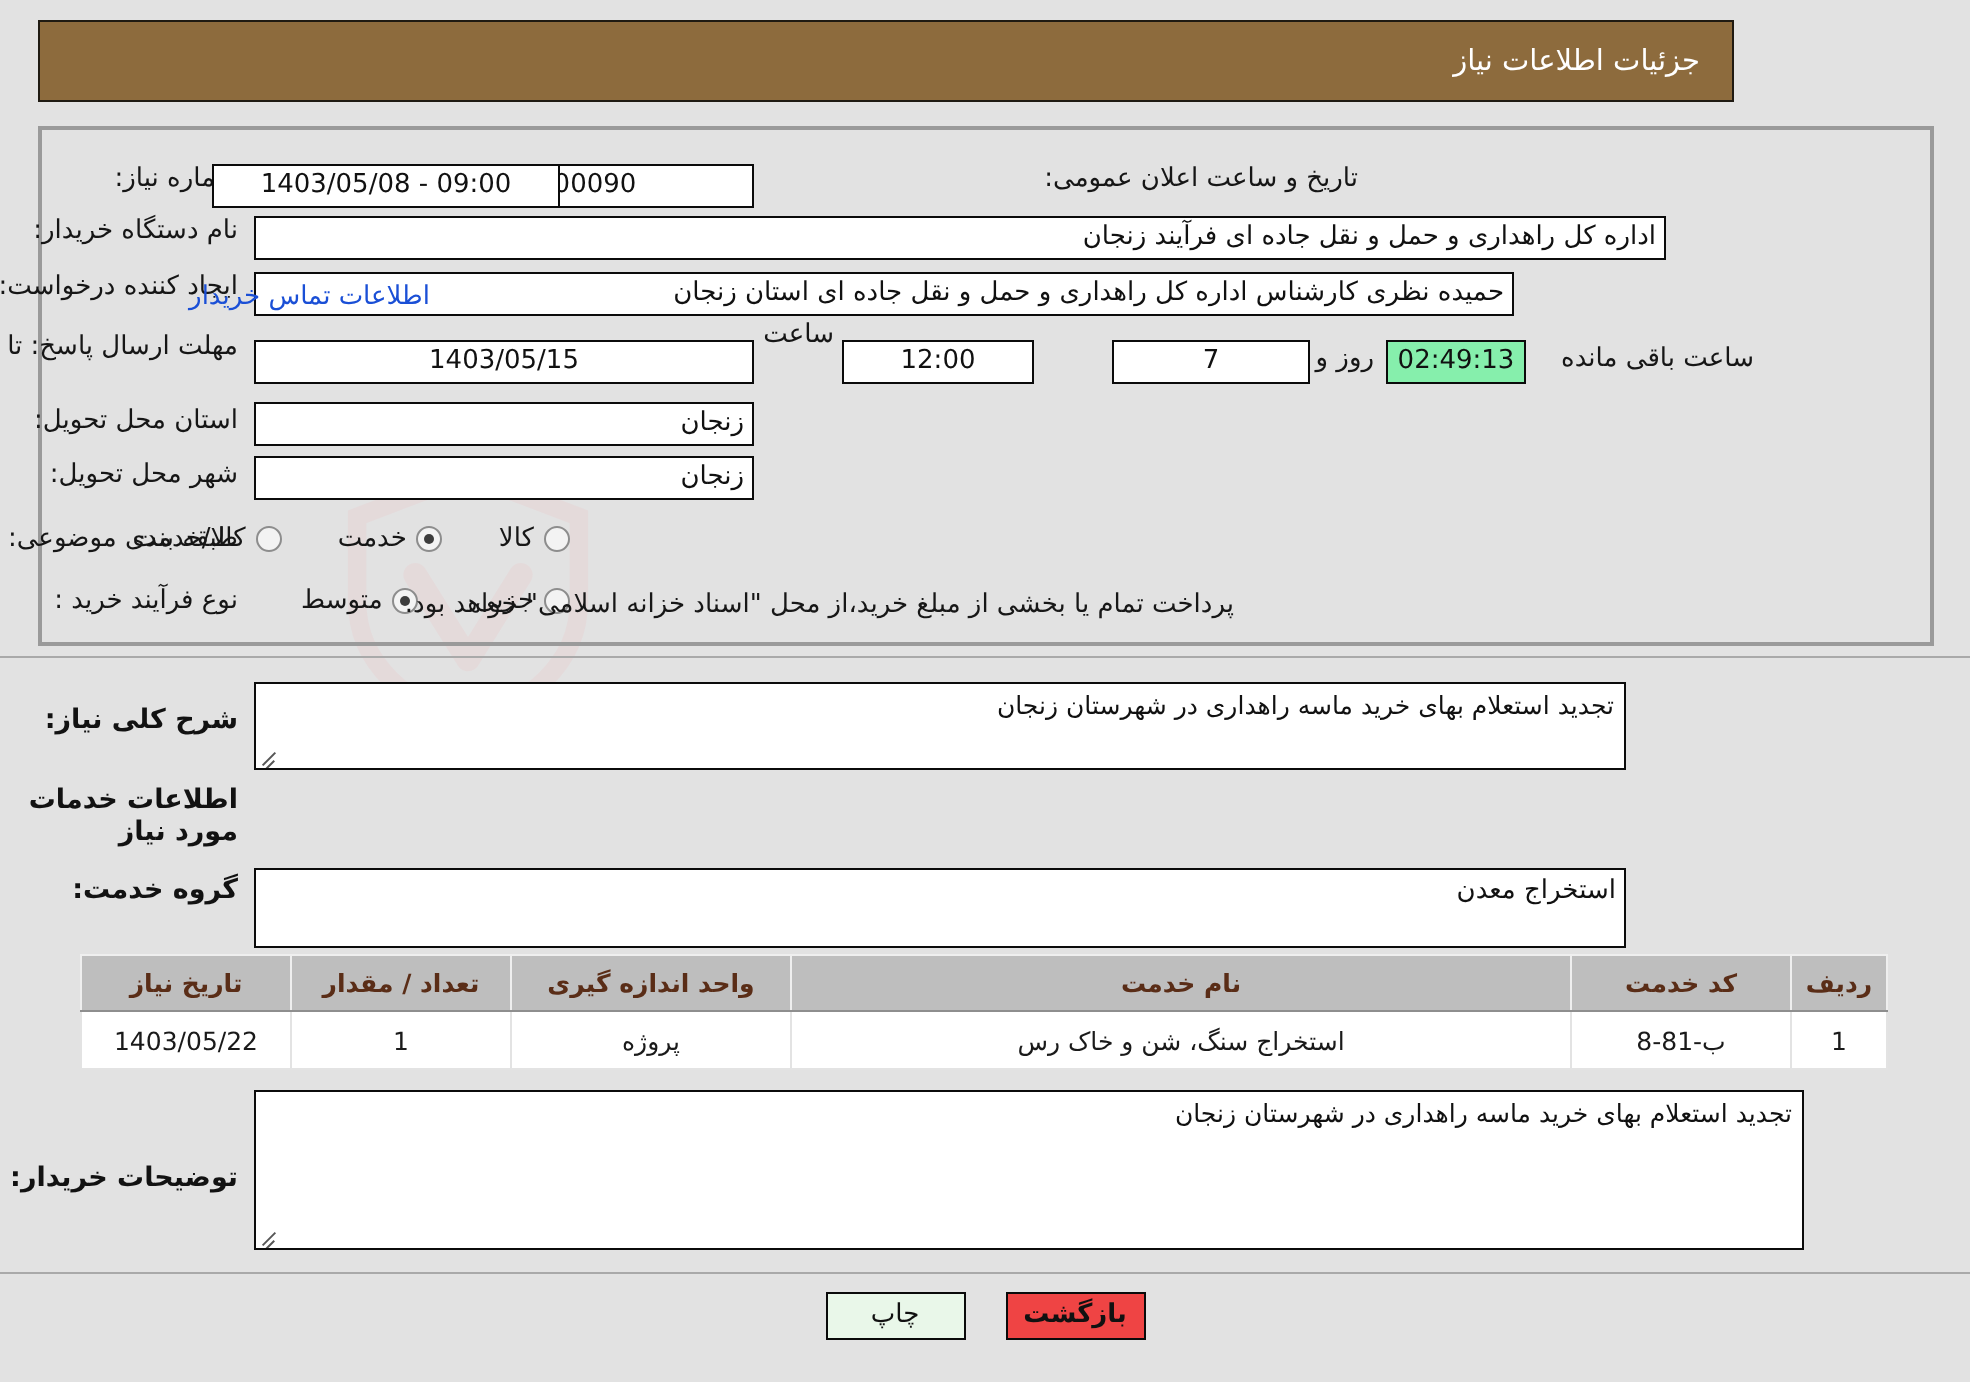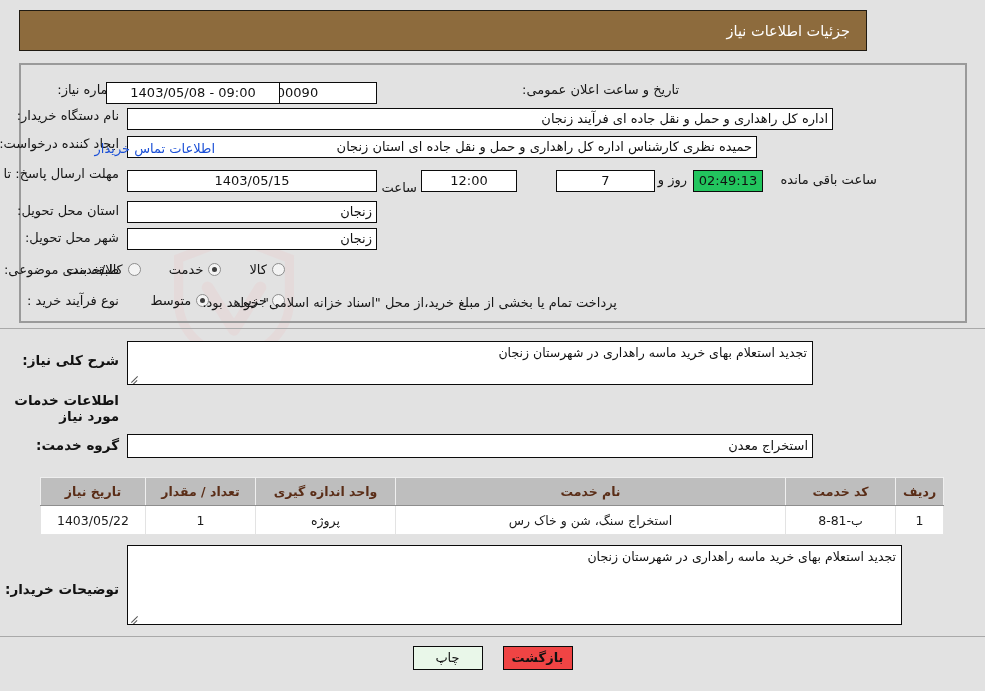--- a/index.html
+++ b/index.html
@@ -103,21 +103,21 @@
     line-height: 20px;
     font-size: 13px;
     padding: 0 4px;
     color: #111;
     overflow: hidden;
     white-space: nowrap;
   }
   .box.center { text-align: center; }
   .box.right  { text-align: right; }
   .box.timer {
-    background: #22c55e;
+    background: #86efac;
     text-align: center;
   }
 
   .link {
     color: #1a4fd6;
     font-size: 13px;
     text-decoration: none;
     cursor: pointer;
   }
 
@@ -311,21 +311,21 @@
 <div class="frow" style="right:866px; top:136px; z-index:7;">
   <span class="lbl">ایجاد کننده درخواست:</span>
 </div>
 <div class="box right" style="position:absolute; right:228px; top:136px; width:630px; z-index:7;">حمیده نظری کارشناس اداره کل راهداری و حمل و نقل جاده ای استان زنجان</div>
 <a class="link" style="position:absolute; right:770px; left:none; top:141px; z-index:7;">اطلاعات تماس خریدار</a>
 
 <div class="frow" style="right:866px; top:166px; z-index:7; display:block; width:100px; white-space:normal; line-height:16px;">
   <span class="lbl">مهلت ارسال پاسخ: تا تاریخ:</span>
 </div>
 <div class="box center" style="position:absolute; right:608px; top:170px; width:250px; z-index:7;">1403/05/15</div>
-<span class="lbl" style="position:absolute; right:568px; top:180px; z-index:7;">ساعت</span>
+<span class="lbl" style="position:absolute; right:568px; top:160px; z-index:7;">ساعت</span>
 <div class="box center" style="position:absolute; right:468px; top:170px; width:96px; z-index:7;">12:00</div>
 <div class="box center" style="position:absolute; right:330px; top:170px; width:99px; z-index:7;">7</div>
 <span class="lbl" style="position:absolute; right:298px; top:172px; z-index:7;">روز و</span>
 <div class="box timer" style="position:absolute; right:222px; top:170px; width:70px; z-index:7;">02:49:13</div>
 <span class="lbl" style="position:absolute; right:108px; top:172px; z-index:7;">ساعت باقی مانده</span>
 
 <div class="frow" style="right:866px; top:203px; z-index:7;">
   <span class="lbl">استان محل تحویل:</span>
 </div>
 <div class="box right" style="position:absolute; right:608px; top:201px; width:250px; z-index:7;">زنجان</div>
@@ -372,21 +372,21 @@
 
 <span class="sect-label" style="right:866px; top:352px;">شرح کلی نیاز:</span>
 <div class="textarea-box" style="right:172px; top:341px; width:686px; height:44px;">
   <span>تجدید استعلام بهای خرید ماسه راهداری در شهرستان زنجان</span>
   <span class="grip"></span>
 </div>
 
 <span class="subheading" style="right:866px; top:392px;">اطلاعات خدمات مورد نیاز</span>
 
 <span class="sect-label" style="right:866px; top:437px;">گروه خدمت:</span>
-<div class="box right" style="position:absolute; right:172px; top:434px; width:686px; height:24px; line-height:22px; z-index:7;">استخراج معدن</div>
+<div class="box right" style="position:absolute; right:172px; top:434px; width:686px; height:40px; line-height:22px; z-index:7;">استخراج معدن</div>
 
 <div class="tbl-wrap">
   <table class="items">
     <colgroup>
       <col style="width:48px">
       <col style="width:110px">
       <col style="width:390px">
       <col style="width:140px">
       <col style="width:110px">
       <col style="width:105px">

